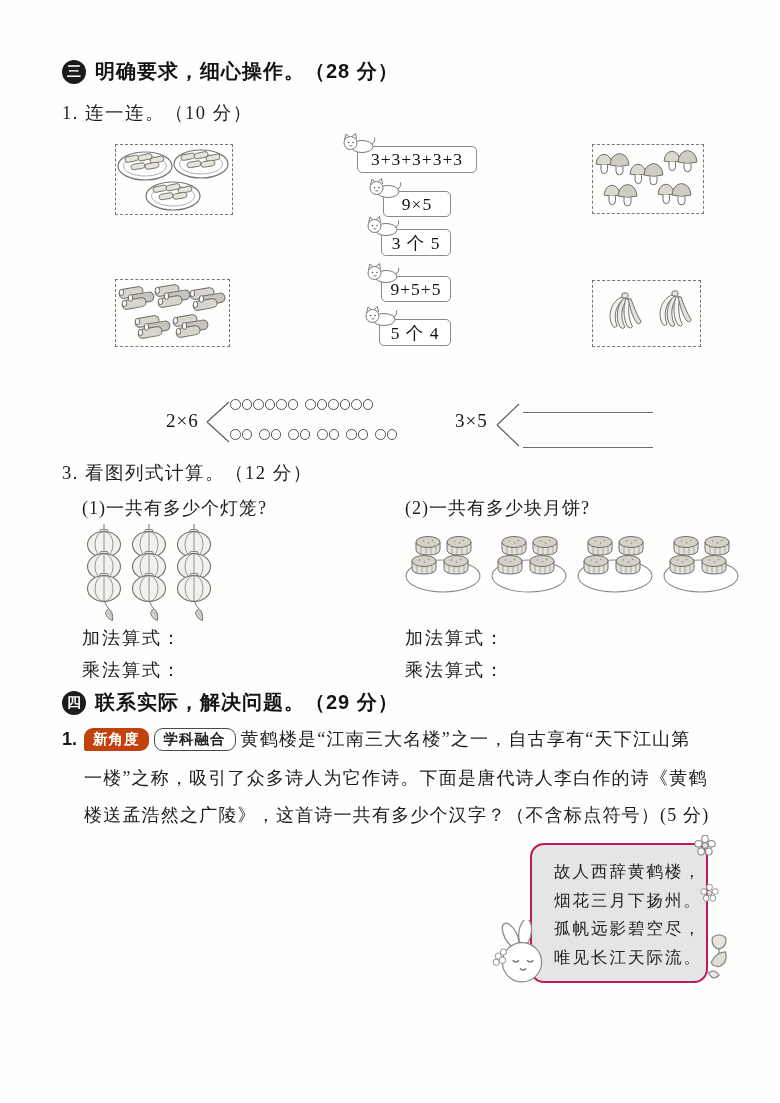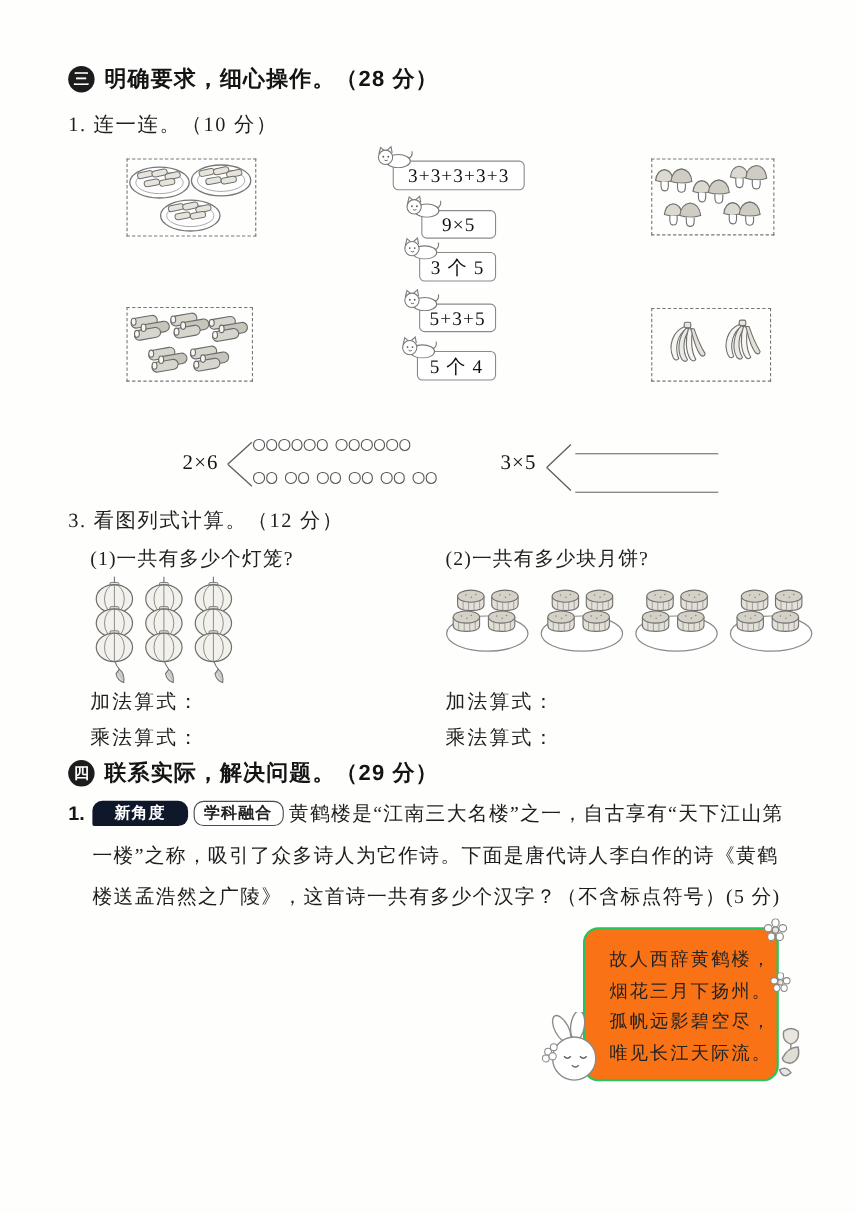--- a/index.html
+++ b/index.html
@@ -22,32 +22,32 @@
   .expr-box{position:absolute;border:1.4px solid #8a8a8a;border-radius:5px;background:#fff;
             display:flex;align-items:center;justify-content:center;font-size:17.5px;letter-spacing:1px;color:#111}
   .cat{position:absolute;left:-17px;top:-15px}
   
   .circle-row{position:absolute;display:flex;gap:6px;height:13px}
   .cgroup{display:inline-flex}
   .circle{width:10.5px;height:10.5px;border:1.3px solid #565656;border-radius:50%;margin-right:1px;background:#fff}
   .expr-big{position:absolute;font-size:19px;letter-spacing:1px;color:#151515}
   .blank{position:absolute;border-top:1.4px solid #6f6f6f;width:130px;height:0}
   
-  .badge-solid{display:inline-flex;align-items:center;background:#0f172a;color:#fff;
+  .badge-solid{display:inline-flex;align-items:center;background:#c2410c;color:#fff;
                font-family:"Liberation Sans",sans-serif;font-weight:bold;font-size:14.5px;
-               padding:2px 20px;border-radius:9px 9px 9px 2px;letter-spacing:1px}
+               padding:2px 9px;border-radius:9px 9px 9px 2px;letter-spacing:1px}
   .badge-outline{display:inline-flex;align-items:center;background:#fff;color:#222;border:1.7px solid #4a4a4a;
                font-family:Liberation Mono, monospace;font-weight:bold;font-size:14.5px;
                padding:1px 9px;border-radius:9px;letter-spacing:1px}
   .q4-line1{position:absolute;display:flex;align-items:center;gap:5px}
   .q4-num{font-family:"Liberation Sans",sans-serif;font-weight:bold;font-size:18px;color:#161616;margin-right:2px}
   .body-text{font-size:18px;letter-spacing:1.2px;color:#1d1d1d;white-space:nowrap}
   .body-line{position:absolute;font-size:18px;letter-spacing:1.2px;color:#1d1d1d;white-space:nowrap}
   
-  .poem-box{position:absolute;border:2px solid #22c55e;border-radius:14px;background:#f97316;
+  .poem-box{position:absolute;border:2px solid #be185d;border-radius:14px;background:#e5e5e5;
             padding:13px 0 0 22px}
   .poem-line{font-size:16.5px;letter-spacing:2px;line-height:28.5px;color:#232323;white-space:nowrap}
   .footer{position:absolute;width:100%;text-align:center;font-size:15px;color:#2a2a2a;letter-spacing:1px}
 </style>
 </head>
 <body>
 
 <div class="page">
 
   <svg width="0" height="0" style="position:absolute">
@@ -208,21 +208,21 @@
   <div class="expr-box" style="left:381px;top:229px;width:70px;height:27px">
     <svg class="cat" width="35" height="21" viewBox="0 0 35 21">
         <use href="#sym-cat"></use>
       </svg>
     <span>3 个 5</span>
   </div>
   <div class="expr-box" style="left:381px;top:276px;width:70px;height:26px">
     <svg class="cat" width="35" height="21" viewBox="0 0 35 21">
         <use href="#sym-cat"></use>
       </svg>
-    <span>5+3+5</span>
+    <span>9+5+5</span>
   </div>
   <div class="expr-box" style="left:379px;top:319px;width:72px;height:27px">
     <svg class="cat" width="35" height="21" viewBox="0 0 35 21">
         <use href="#sym-cat"></use>
       </svg>
     <span>5 个 4</span>
   </div>
 
   <div class="dashed-box" style="left:592px;top:144px;width:112px;height:70px">
     <svg width="109" height="67" viewBox="0 0 109 67">

